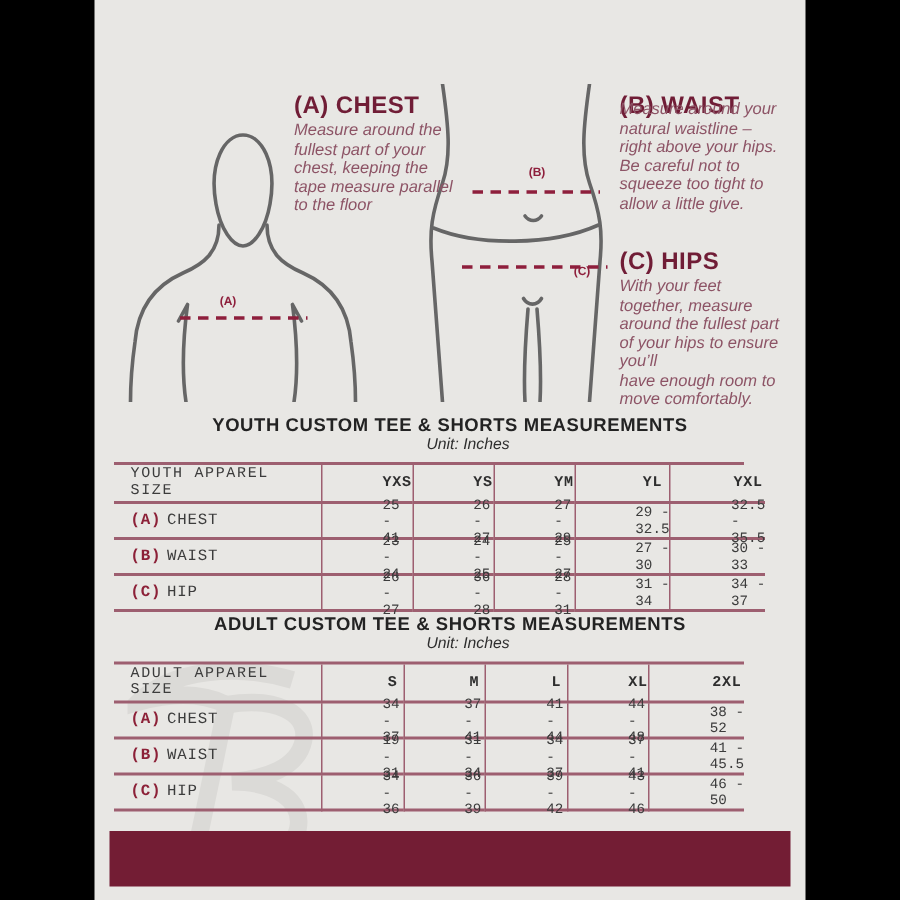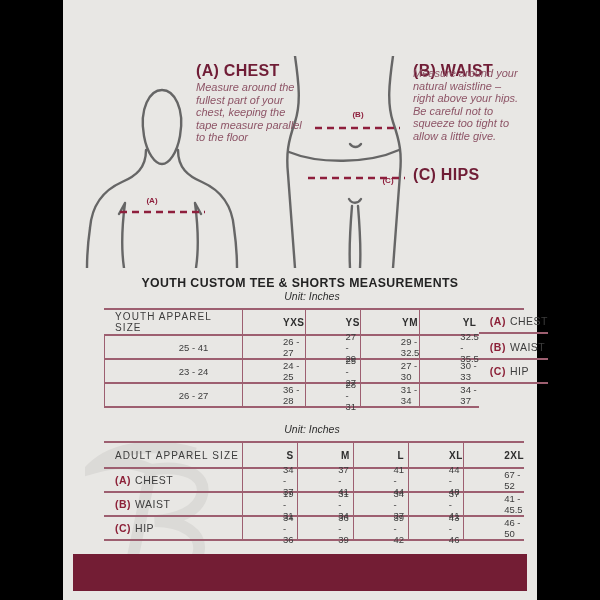--- a/index.html
+++ b/index.html
@@ -30,22 +30,22 @@
   
   .instr-h{position:absolute;font-size:16px;font-weight:800;letter-spacing:.3px;color:var(--maroon);z-index:2;}
   .instr-b{position:absolute;font-size:11px;line-height:12.5px;font-style:italic;font-weight:500;
            color:var(--bodytext);white-space:pre-line;z-index:2;}
 
   
   .tbl-title{position:absolute;left:0;width:100%;text-align:center;font-size:12.3px;font-weight:800;
              letter-spacing:.4px;color:#232323;z-index:2;}
   .tbl-unit{position:absolute;left:0;width:100%;text-align:center;font-size:10.5px;font-style:italic;
             color:#2e2e2e;z-index:2;margin-left:12px;}
-  .grid{position:absolute;left:41px;width:420px;display:grid;grid-template-columns:138px repeat(5,1fr);
-        border-top:2px solid var(--line);z-index:2;}
+  .grid{position:absolute;left:13px;width:420px;display:grid;grid-template-columns:138px repeat(5,1fr);
+        border-top:2px solid var(--line);z-index:2;font-family:Liberation Mono, monospace;}
   .cell{border-bottom:2px solid var(--line);display:flex;align-items:center;justify-content:center;
         height:22px;font-size:9.5px;color:var(--dark);padding-left:40px;}
   .th{height:24px;font-weight:700;font-size:10px;color:#2e2e2e;letter-spacing:.5px;}
   .th-label{justify-content:flex-start;padding-left:11px;font-weight:400;letter-spacing:1.1px;font-size:10px;color:var(--dark);}
   .vline{border-left:1.6px solid var(--line);}
   .row-label{justify-content:flex-start;padding-left:11px;gap:4px;font-size:10.5px;letter-spacing:.5px;}
   .row-key{color:#8c2138;font-weight:700;}
 
   
   .watermark{position:absolute;left:22px;top:436px;z-index:0;opacity:1;}
@@ -94,34 +94,42 @@
 
   <div class="instr-h" style="left:350px;top:62px">(B) WAIST</div>
   <div class="instr-b" style="left:350px;top:67px;width:124px">Measure around your
 natural waistline –
 right above your hips.
 Be careful not to
 squeeze too tight to
 allow a little give.</div>
 
   <div class="instr-h" style="left:350px;top:166px">(C) HIPS</div>
+  <div class="instr-b" style="left:350px;top:185px;width:124px">With your feet
+together, measure
+around the fullest part
+of your hips to ensure
+you’ll
+have enough room to
+move comfortably.</div>
 
   <svg class="watermark" width="132" height="152" viewBox="0 0 36 40">
     <path d="M30,4 C20,1 8,2 2,8 C9,6 14,6.5 18,8.5 C16,18 14,28 12,37" fill="none" stroke="#dbdad7" stroke-width="3.2"></path>
     <path d="M18,8.5 C27,7 33,10 32,15 C31,20 25,22 19,22.5 C27,22.5 32,26 31,31 C30,36 21,38.5 9,36" fill="none" stroke="#dbdad7" stroke-width="3.2"></path>
   </svg>
 
   <div class="tbl-title" style="top:276px">YOUTH CUSTOM TEE &amp; SHORTS MEASUREMENTS</div>
   <div class="tbl-unit" style="top:290px">Unit: Inches</div>
   <div class="grid" style="top:308px">
     <div class="cell th th-label">YOUTH APPAREL SIZE</div>
     <div class="cell th vline">YXS</div>
     <div class="cell th vline">YS</div>
     <div class="cell th vline">YM</div>
     <div class="cell th vline">YL</div>
+    <div class="cell th vline">YXL</div>
 
     <div class="cell row-label">
       <span class="row-key">(A)</span>
       <span>CHEST</span>
     </div>
     <div class="cell vline">25 - 41</div>
     <div class="cell vline">26 - 27</div>
     <div class="cell vline">27 - 29</div>
     <div class="cell vline">29 - 32.5</div>
     <div class="cell vline">32.5 - 35.5</div>
@@ -140,38 +148,39 @@
       <span class="row-key">(C)</span>
       <span>HIP</span>
     </div>
     <div class="cell vline">26 - 27</div>
     <div class="cell vline">36 - 28</div>
     <div class="cell vline">28 - 31</div>
     <div class="cell vline">31 - 34</div>
     <div class="cell vline">34 - 37</div>
   </div>
 
+  <div class="tbl-title" style="top:409px">ADULT CUSTOM TEE &amp; SHORTS MEASUREMENTS</div>
   <div class="tbl-unit" style="top:423px">Unit: Inches</div>
   <div class="grid" style="top:441px">
     <div class="cell th th-label">ADULT APPAREL SIZE</div>
     <div class="cell th vline">S</div>
     <div class="cell th vline">M</div>
     <div class="cell th vline">L</div>
     <div class="cell th vline">XL</div>
     <div class="cell th vline">2XL</div>
 
     <div class="cell row-label">
       <span class="row-key">(A)</span>
       <span>CHEST</span>
     </div>
     <div class="cell vline">34 - 37</div>
     <div class="cell vline">37 - 41</div>
     <div class="cell vline">41 - 44</div>
     <div class="cell vline">44 - 48</div>
-    <div class="cell vline">67 - 52</div>
+    <div class="cell vline">38 - 52</div>
 
     <div class="cell row-label">
       <span class="row-key">(B)</span>
       <span>WAIST</span>
     </div>
     <div class="cell vline">19 - 31</div>
     <div class="cell vline">31 - 34</div>
     <div class="cell vline">34 - 37</div>
     <div class="cell vline">37 - 41</div>
     <div class="cell vline">41 - 45.5</div>

